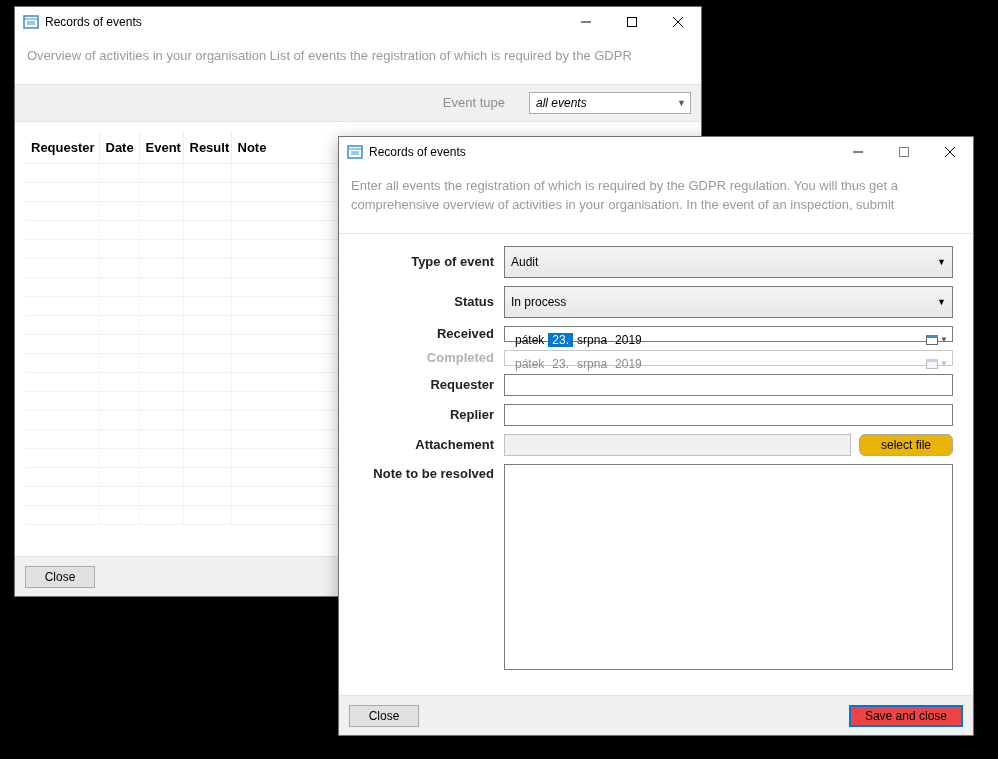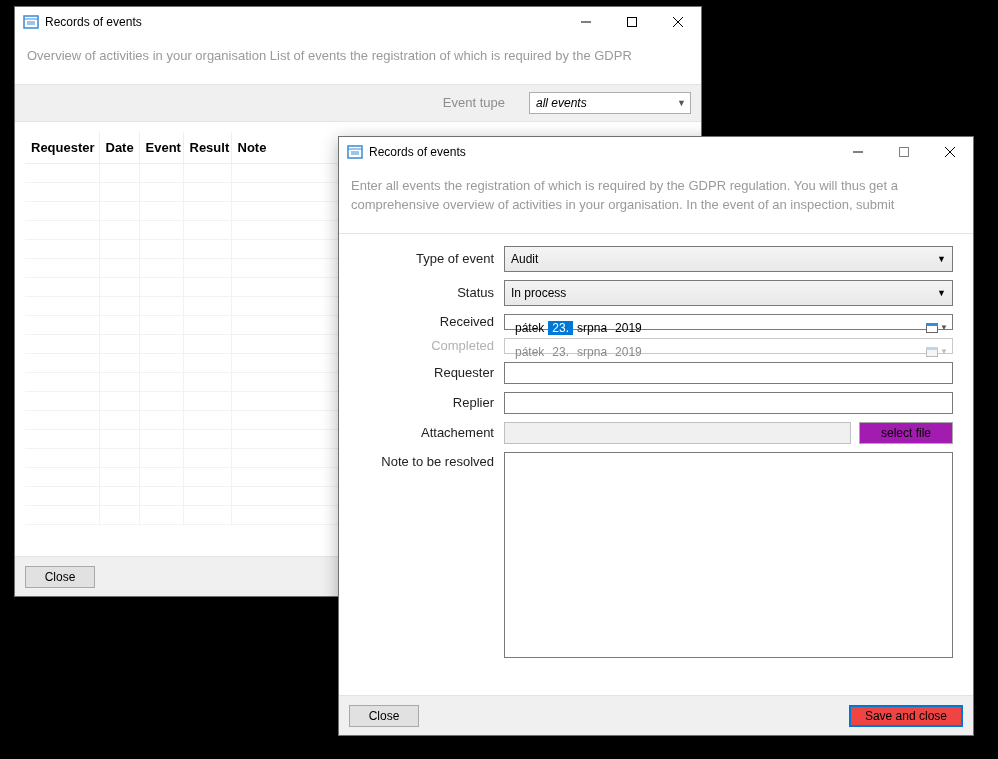--- a/index.html
+++ b/index.html
@@ -140,20 +140,21 @@
     display: flex;
     align-items: center;
     margin-bottom: 8px;
     gap: 10px;
   }
   .form-label {
     width: 135px;
     text-align: right;
     font-size: 13px;
     color: #222;
+    font-weight: bold;
   }
   .form-label.disabled { color: #b2b2b2; }
   .form-field {
     flex: 1;
     display: flex;
     gap: 8px;
   }
   .textbox {
     flex: 1;
     height: 22px;
@@ -163,21 +164,21 @@
     font-family: inherit;
     font-size: 12px;
   }
   .textbox.dim {
     background: #f0f0f0;
     border-color: #c0c0c0;
     color: #555;
   }
   .dropdown-field {
     flex: 1;
-    height: 26px;
+    height: 32px;
     border: 1px solid #7a7a7a;
     background: linear-gradient(#f4f4f4, #e8e8e8);
     display: flex;
     align-items: center;
     justify-content: space-between;
     padding: 0 6px;
     font-size: 12px;
     color: #000;
   }
   .datefield {
@@ -523,21 +524,21 @@
       <div class="form-label">Replier</div>
       <div class="form-field">
         <input class="textbox" type="text" value="" style="">
       </div>
     </div>
 
     <div class="form-row">
       <div class="form-label">Attachement</div>
       <div class="form-field">
         <input class="textbox dim" type="text" readonly="" value="" style="">
-        <div class="btn" style="min-width:94px; background:#a21caf;">select file</div>
+        <div class="btn" style="min-width:94px; background:#eab308;border-radius:6px;">select file</div>
       </div>
     </div>
 
     <div class="form-row note-row">
       <div class="form-label">Note to be resolved</div>
       <div class="form-field">
         <textarea class="notes" style=""></textarea>
       </div>
     </div>
 

